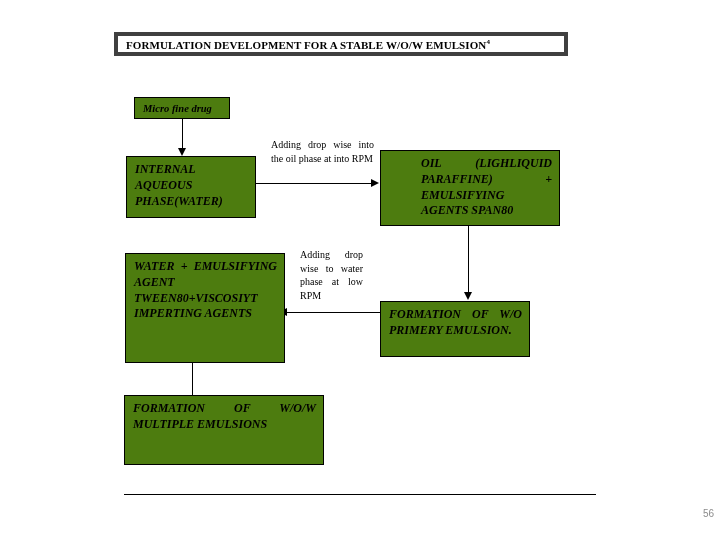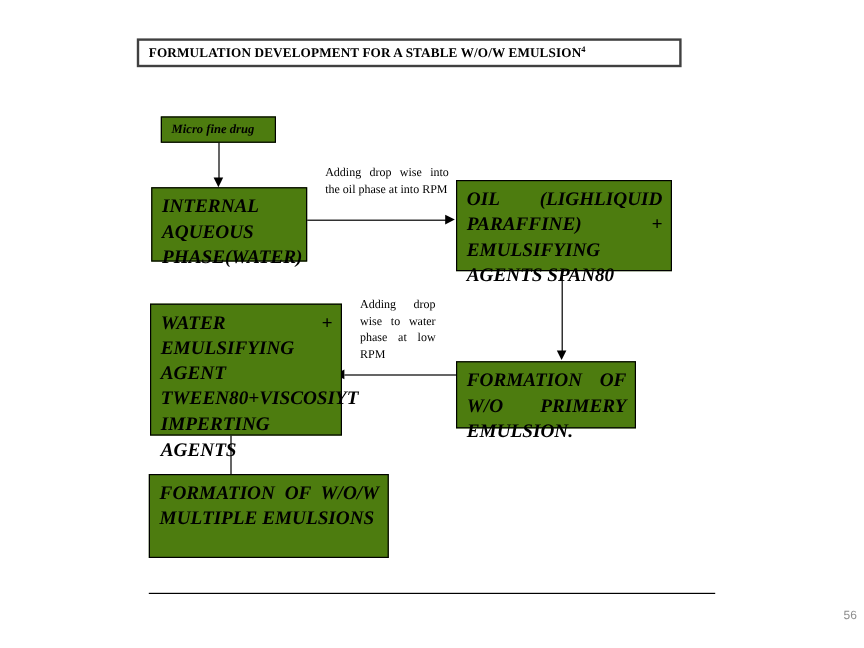--- a/index.html
+++ b/index.html
@@ -20,21 +20,21 @@
     height: 540px;
   }
 
   
   .title-box {
     position: absolute;
     left: 114px;
     top: 32px;
     width: 454px;
     height: 24px;
-    border: 2px solid #404040;
+    border: 4px solid #404040;
     box-sizing: border-box;
     display: flex;
     align-items: center;
     padding-left: 8px;
   }
   .title-text {
     font-size: 11px;
     font-weight: bold;
     letter-spacing: 0.1px;
     white-space: nowrap;
@@ -46,40 +46,40 @@
 
   
   .node {
     position: absolute;
     border: 1.4px solid #000;
     box-sizing: border-box;
     background: #4d7c0f;
     font-style: italic;
   }
   .node-text {
-    font-size: 16px;
+    font-size: 12px;
     font-weight: bold;
     line-height: 1.32;
     padding: 5px 7px 4px 8px;
     display: block;
   }
   .just .node-text {
     text-align: justify;
     text-align-last: left;
   }
   .small-node .node-text {
     font-size: 10.5px;
     padding: 4px 8px;
     white-space: nowrap;
   }
 
   
   #node-drug        { left: 134px; top: 97px;  width: 96px;  height: 22px; }
   #node-internal    { left: 126px; top: 156px; width: 130px; height: 62px; }
-  #node-oil         { left: 380px; top: 150px; width: 180px; height: 76px; }
+  #node-oil         { left: 380px; top: 150px; width: 180px; height: 76px; padding-left: 32px; }
   #node-primary     { left: 380px; top: 301px; width: 150px; height: 56px; }
   #node-water       { left: 125px; top: 253px; width: 160px; height: 110px; }
   #node-final       { left: 124px; top: 395px; width: 200px; height: 70px; }
 
   
   .edge-label {
     position: absolute;
     font-size: 10px;
     line-height: 1.35;
     text-align: justify;

